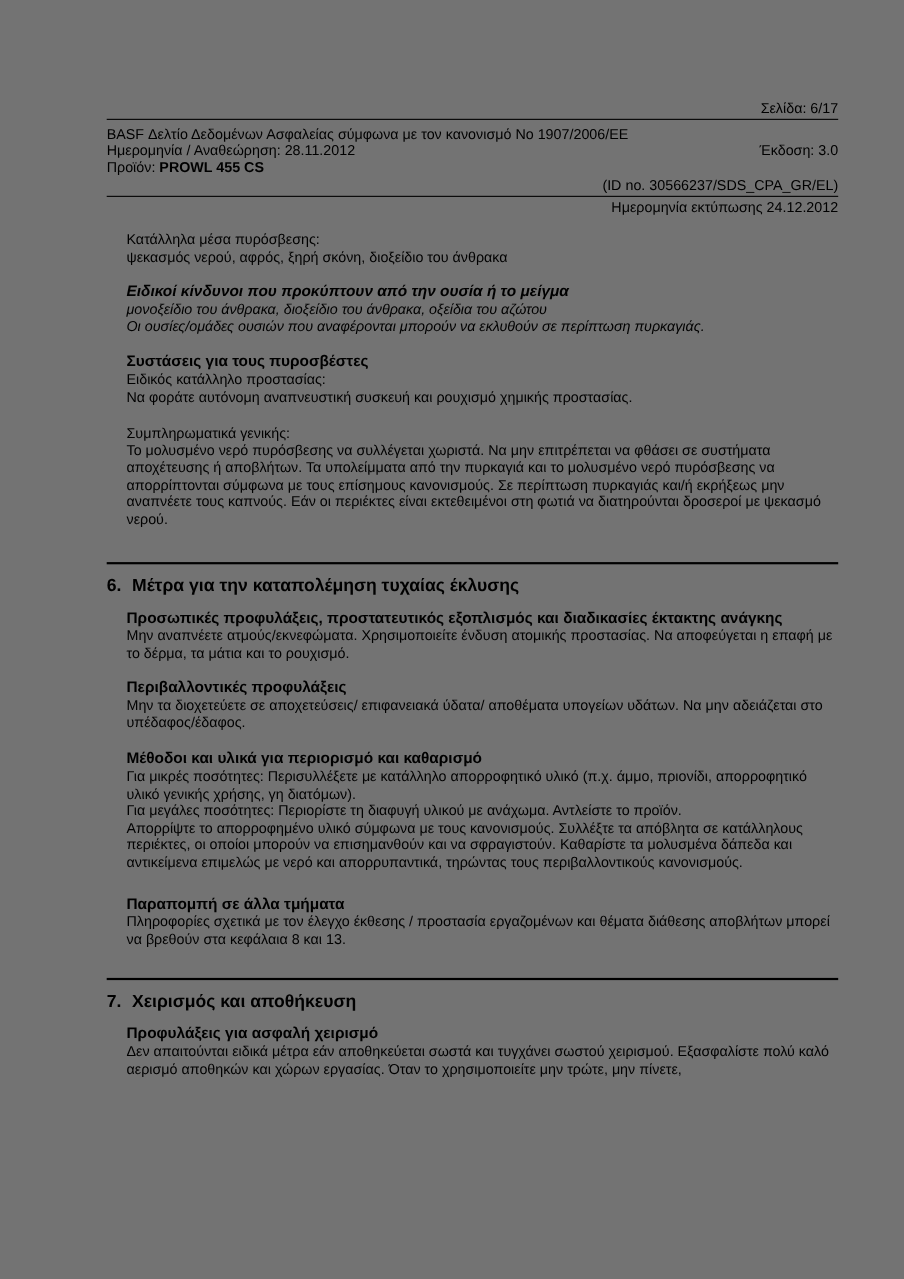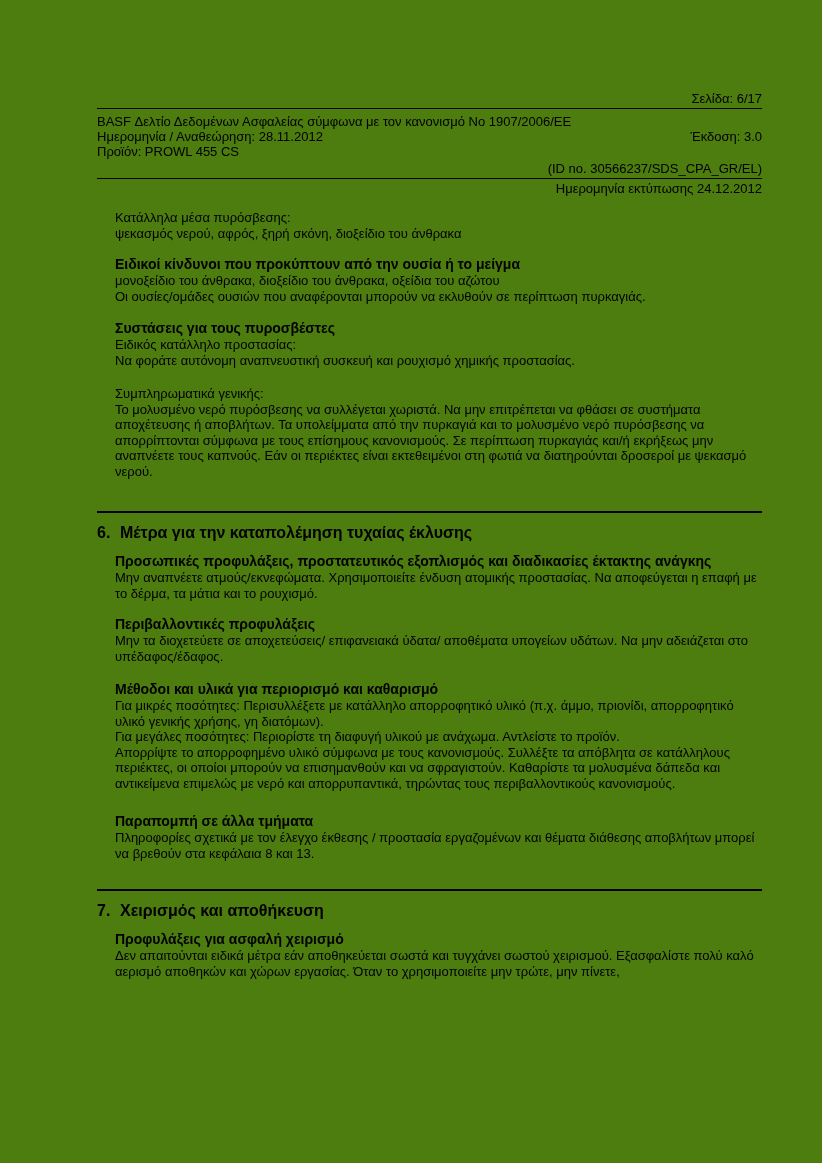--- a/index.html
+++ b/index.html
@@ -5,21 +5,21 @@
   * { margin: 0; padding: 0; box-sizing: border-box; }
   html, body { background: #ffffff; }
   body {
     font-family: "Liberation Sans", sans-serif;
     color: #000000;
   }
   .page {
     position: relative;
     width: 822px;
     height: 1163px;
-    background: #4d7c0f;
+    background: #737373;
     overflow: hidden;
   }
   .frame {
     position: absolute;
     left: 97px;
     top: 91px;
     width: 665px;
     font-size: 13px;
     line-height: 15px;
   }
@@ -35,35 +35,35 @@
   }
   .header-row { height: 15px; }
   .company-row { margin-top: 5px; }
   .revision-row {
     display: flex;
     justify-content: space-between;
     gap: 19px;
   }
   .id-row { margin-top: 2px; }
   .print-row { margin-top: 2px; }
-  .bold { font-weight: normal; }
+  .bold { font-weight: bold; }
 
   .content {
     margin-top: 5px;
     line-height: 15.5px;
   }
   .indent { margin-left: 18px; }
 
   .block-1 { margin-top: 14px; }
   .sub-heading {
     font-weight: bold;
     font-size: 14px;
     line-height: 17px;
   }
-  .block-2 { margin-top: 15px; }
+  .block-2 { margin-top: 15px; font-style: italic; }
   .block-3 { margin-top: 16px; }
   .block-4 { margin-top: 18px; }
   .para { white-space: pre-line; }
 
   .section-rule-6 { margin-top: 32px; }
   .section-title-row {
     margin-top: 10px;
     display: flex;
     font-weight: bold;
     font-size: 16px;

